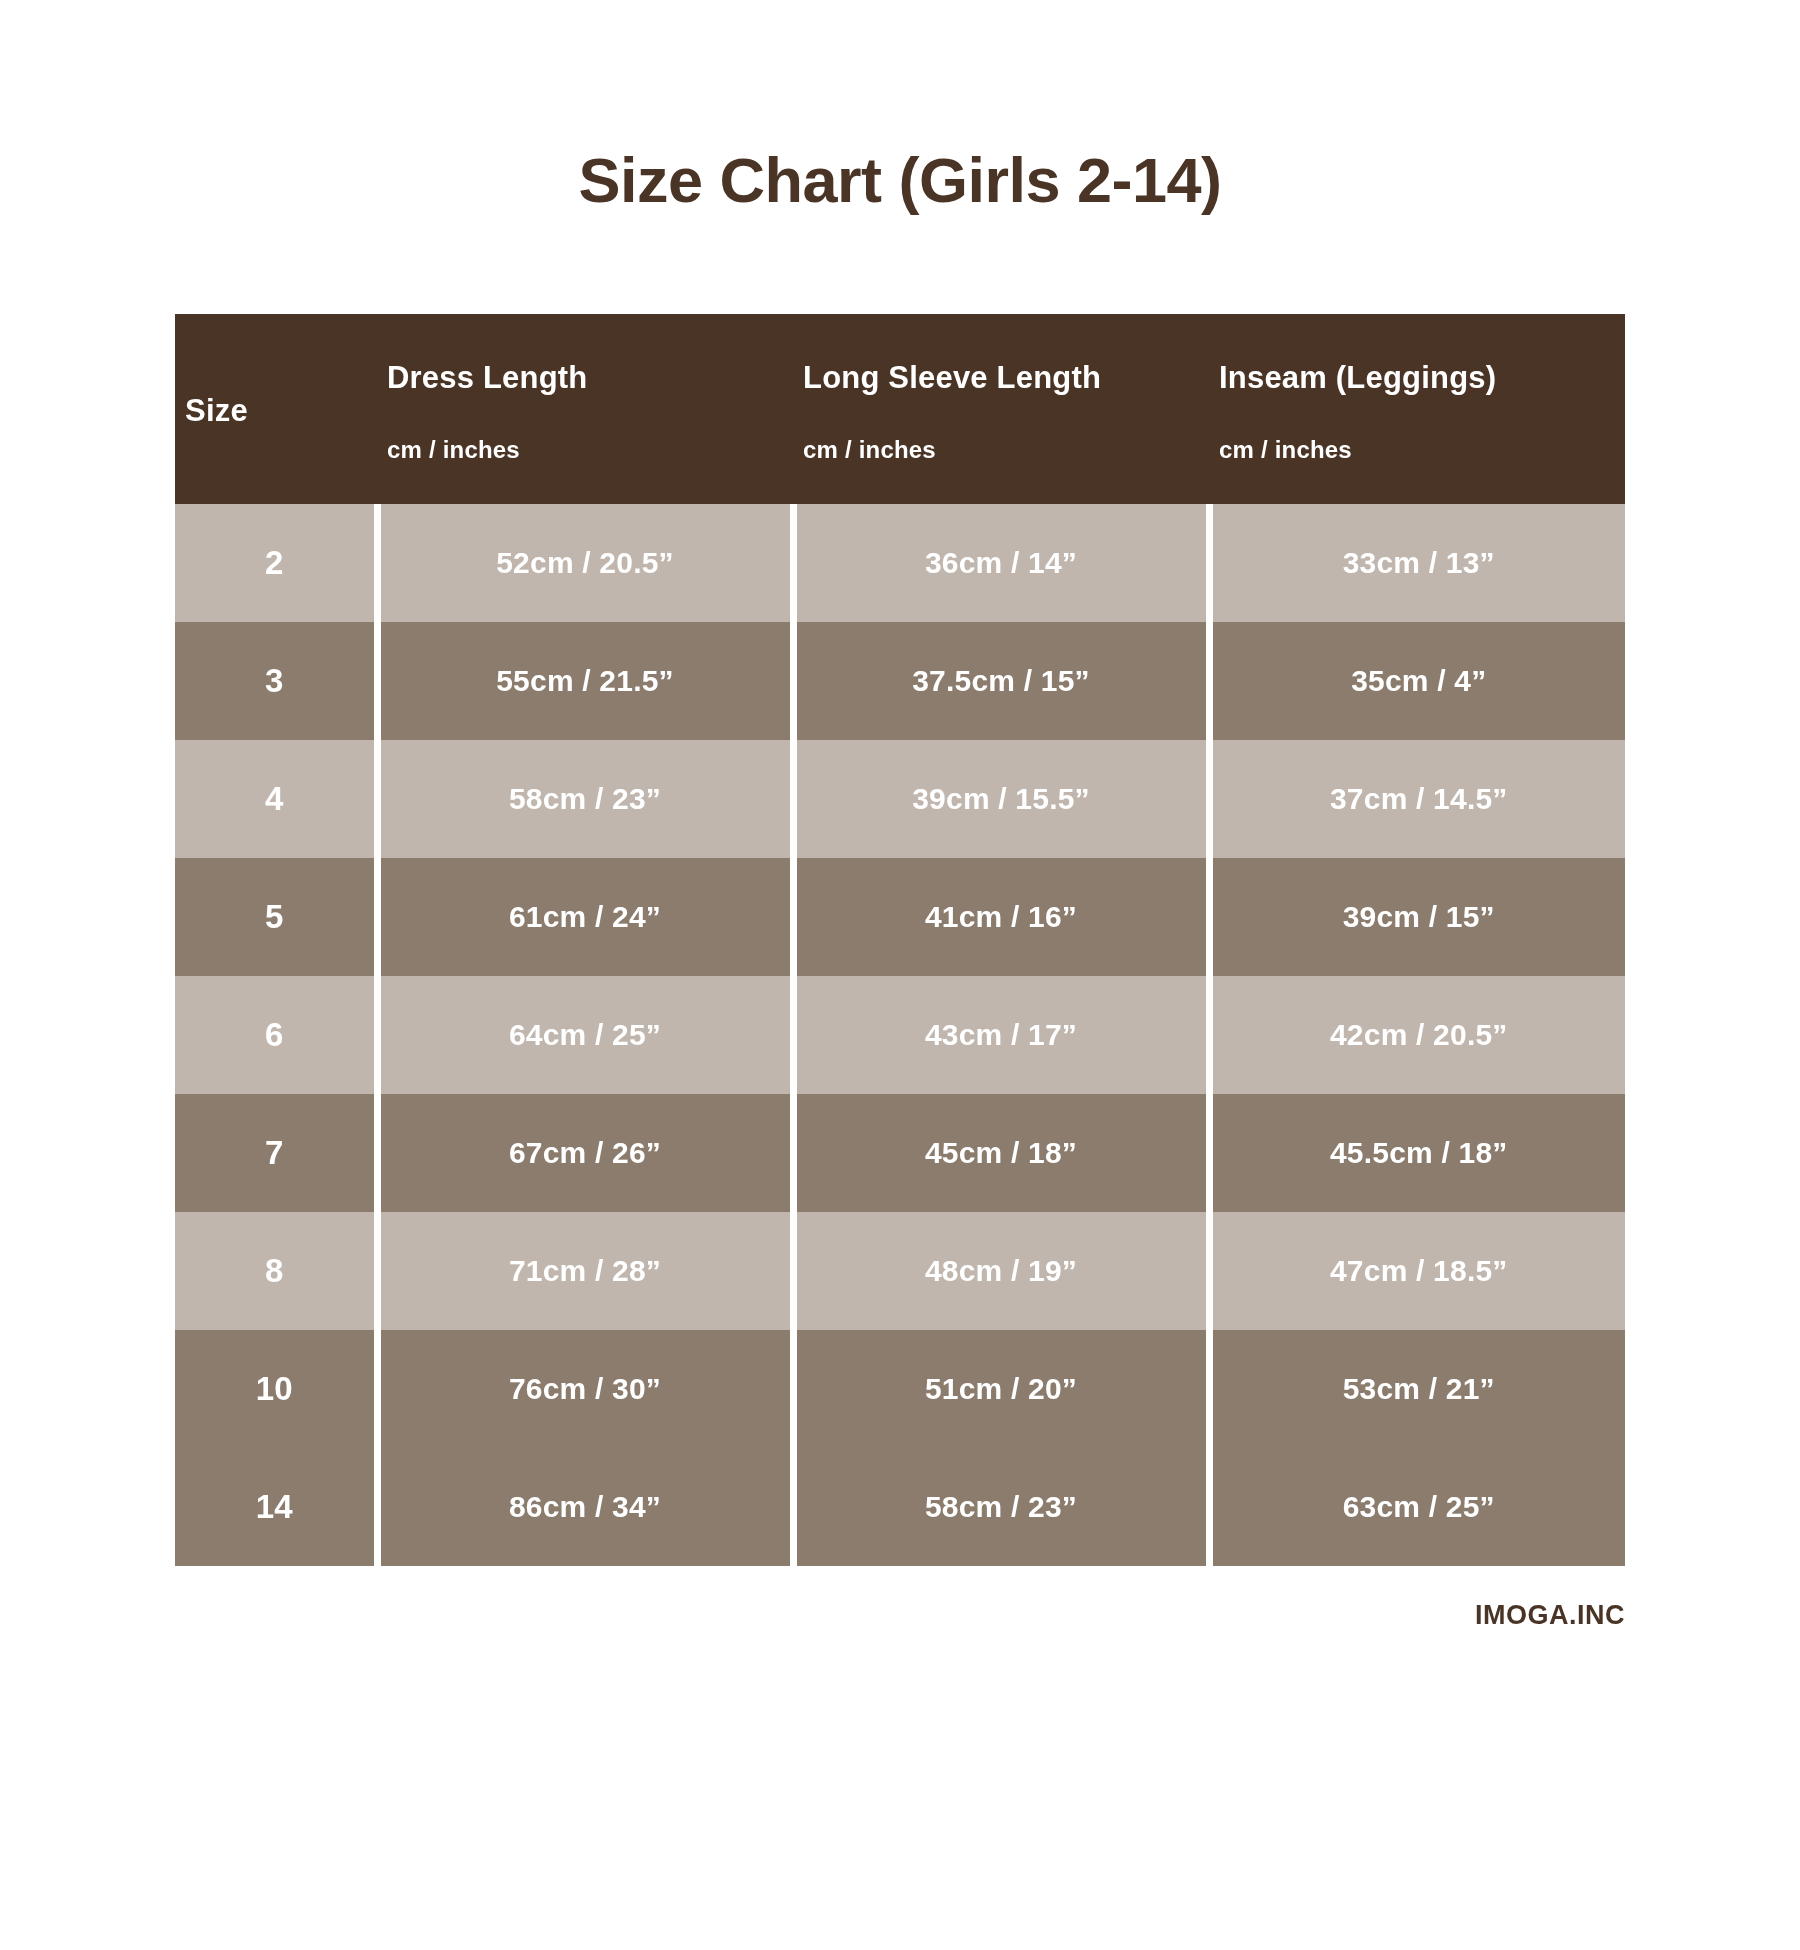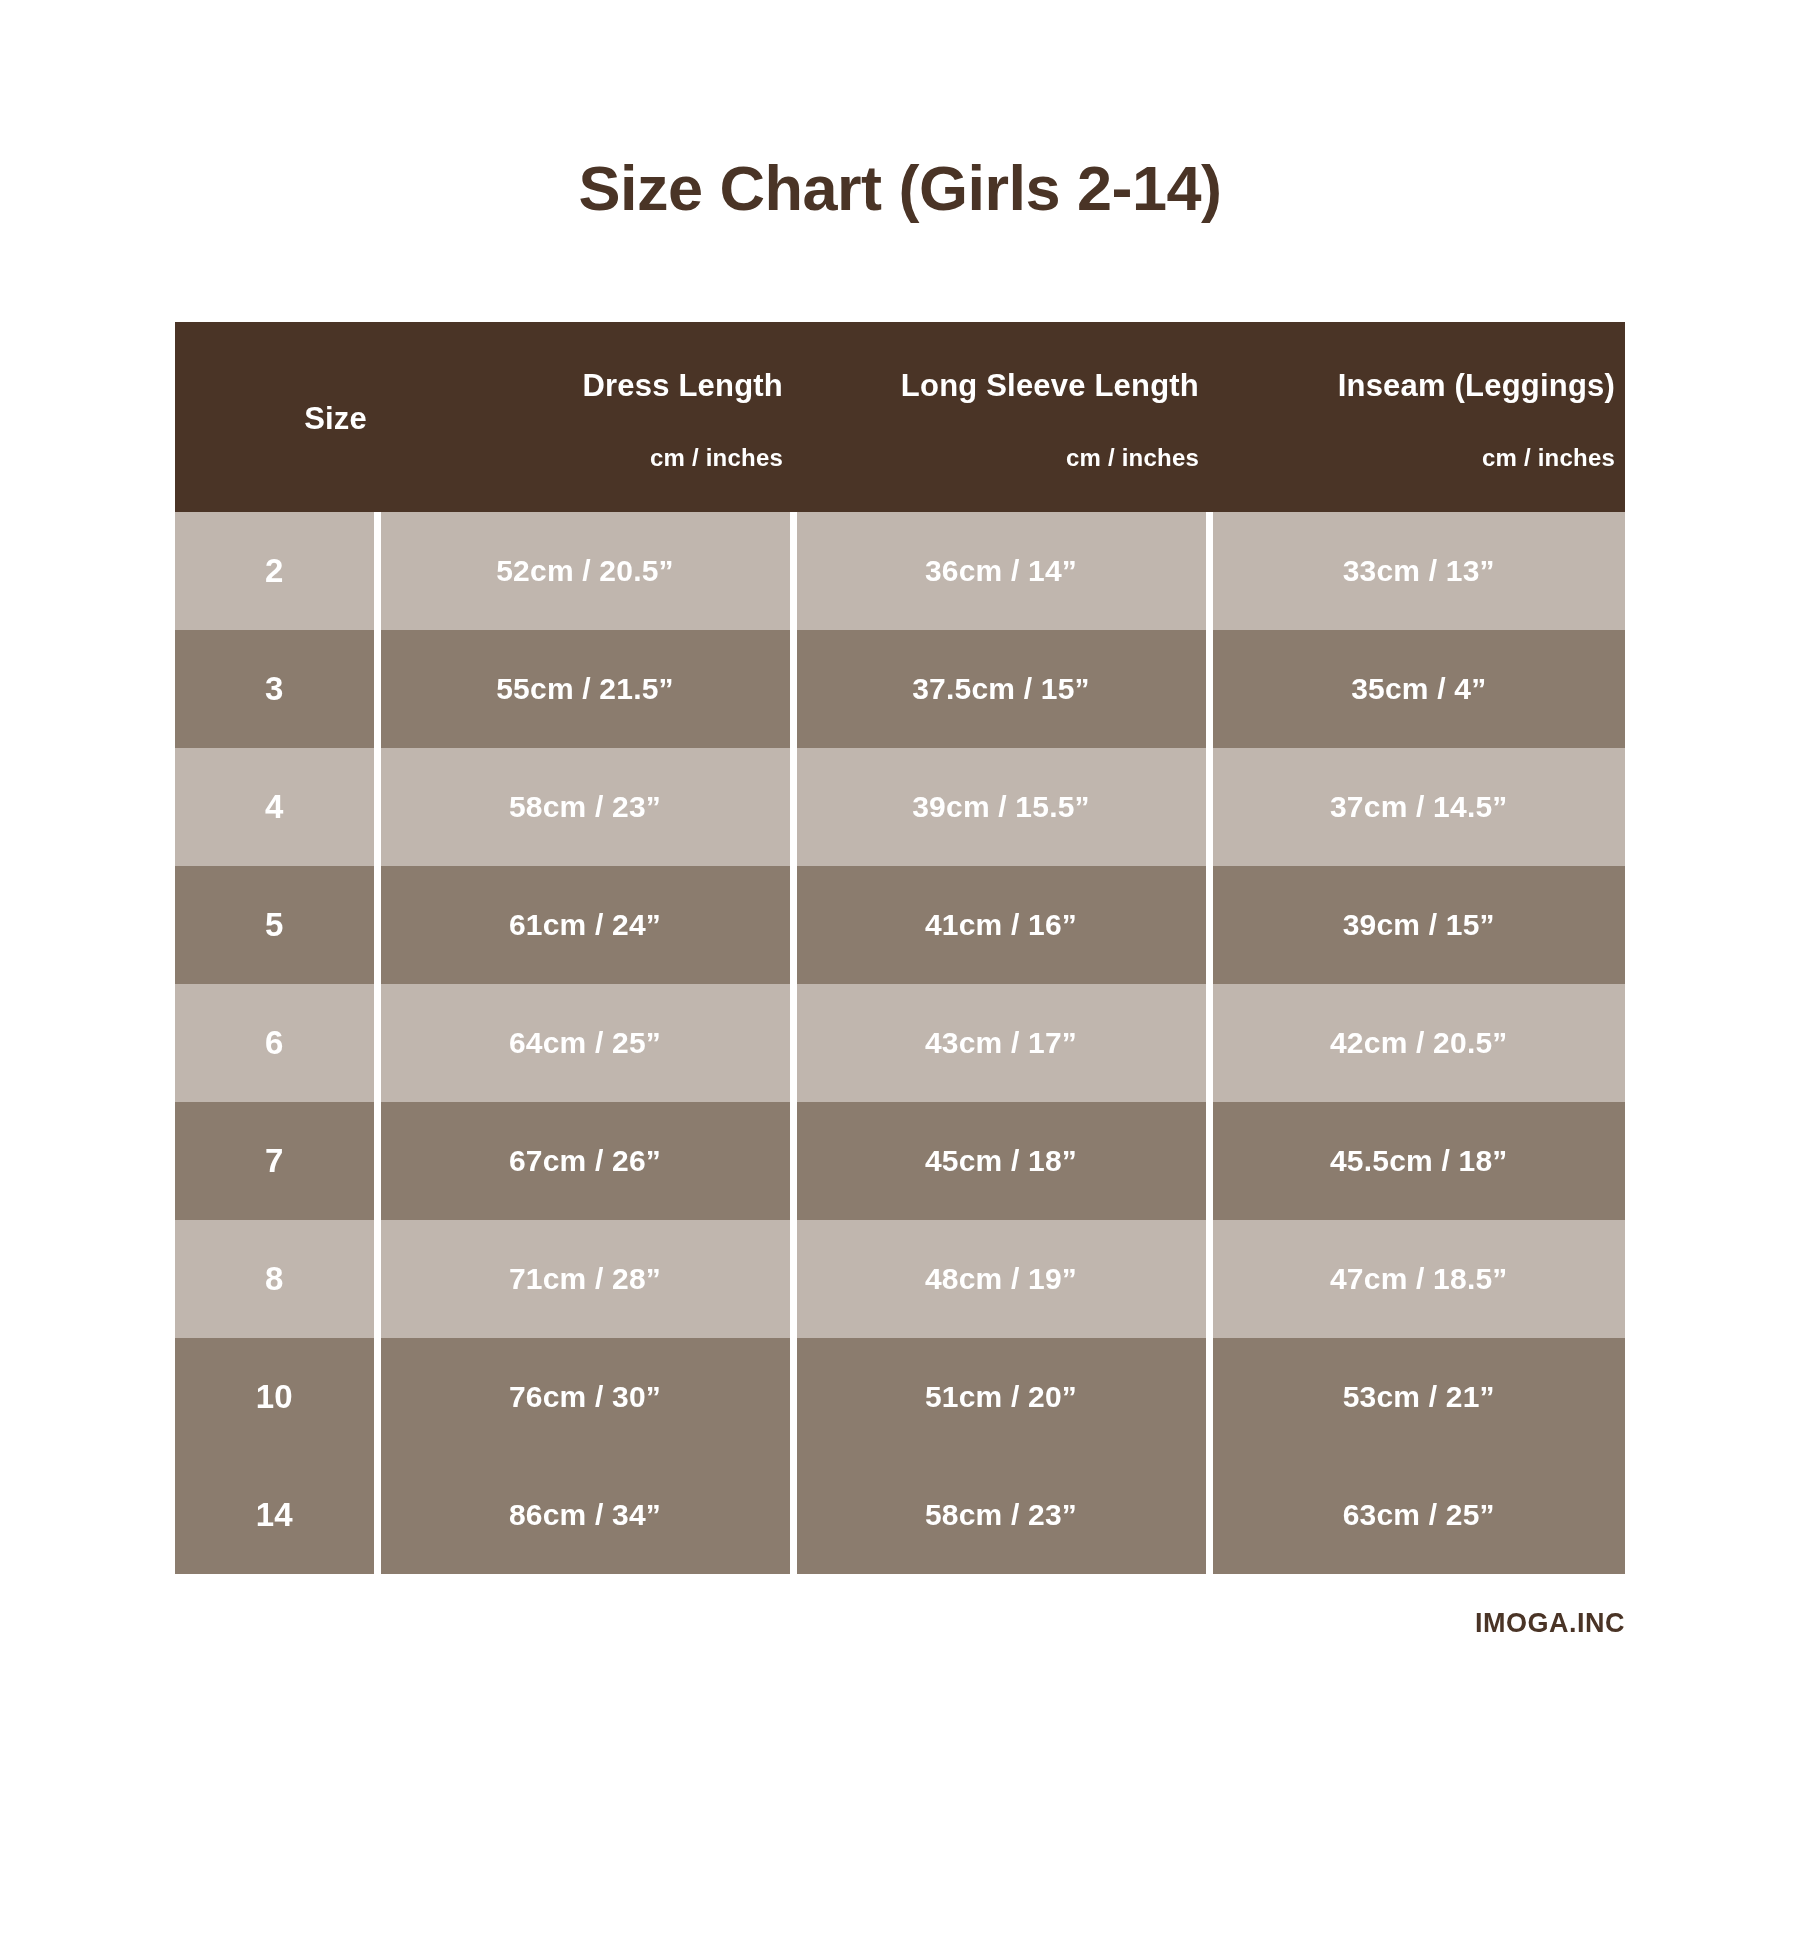--- a/index.html
+++ b/index.html
@@ -11,21 +11,21 @@
     height: 1950px;
     background: #ffffff;
     font-family: "Liberation Sans", sans-serif;
     -webkit-font-smoothing: antialiased;
   }
   .page {
     position: relative;
     width: 1800px;
     height: 1819px;
     box-sizing: border-box;
-    padding: 12px;
+    padding: 4px;
   }
   .title {
     text-align: center;
     color: #4a3426;
     font-size: 63px;
     font-weight: bold;
     letter-spacing: -0.5px;
     padding-top: 140px;
     padding-bottom: 0;
     margin: 0;
@@ -47,21 +47,21 @@
 
   thead th {
     background: #4a3426;
     color: #ffffff;
     padding: 0;
     vertical-align: middle;
     border: none;
   }
   .head-cell {
     padding: 44px 10px 40px 10px;
-    text-align: right;
+    text-align: left;
   }
   .head-label {
     font-size: 31px;
     font-weight: bold;
     line-height: 1.3;
     letter-spacing: 0.2px;
   }
   .head-sub {
     font-size: 24px;
     font-weight: bold;

